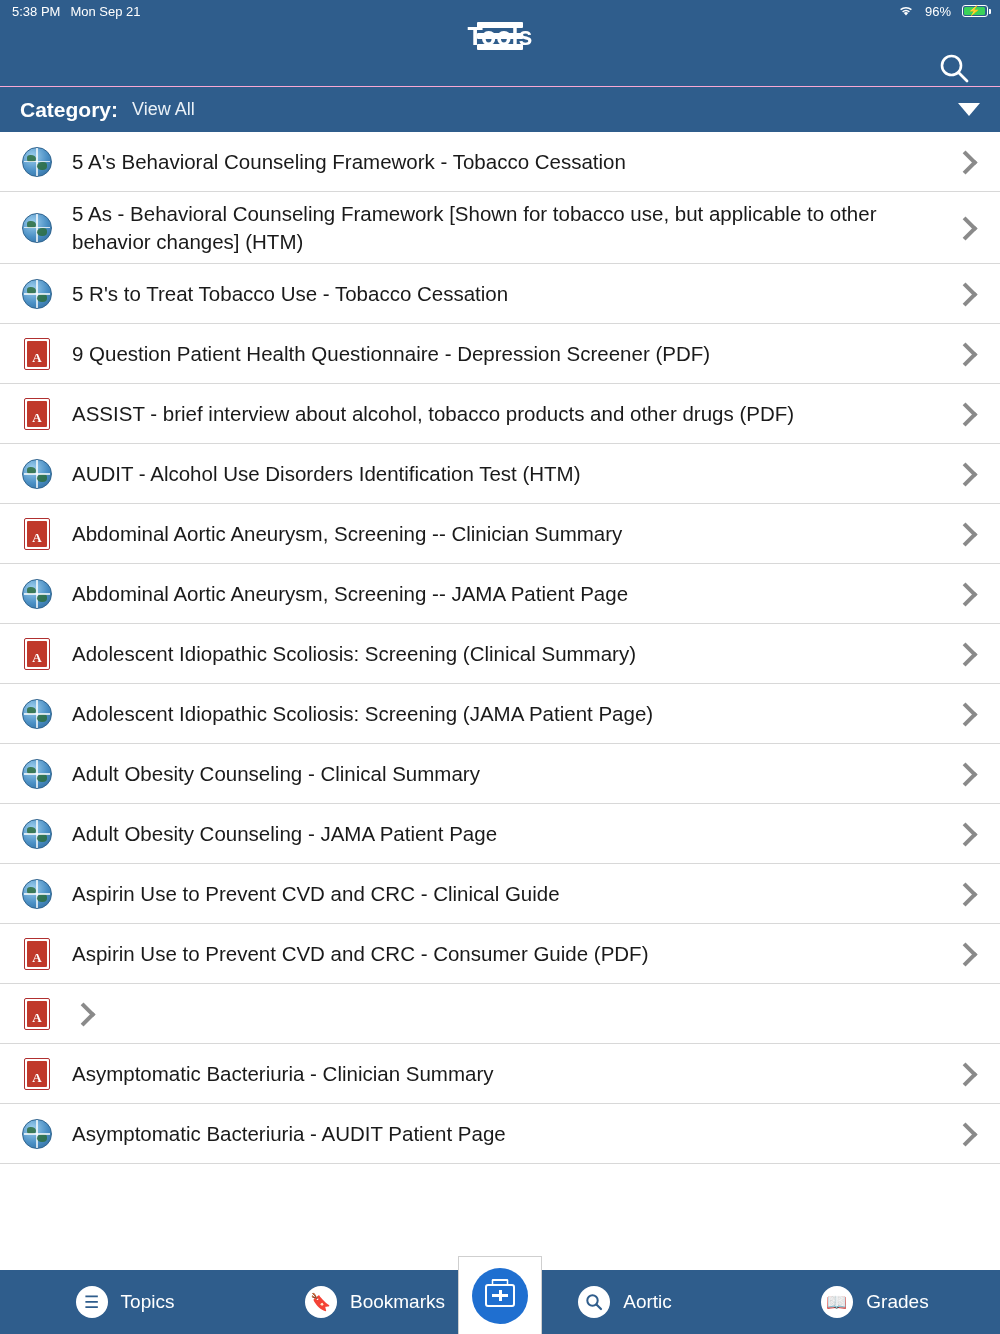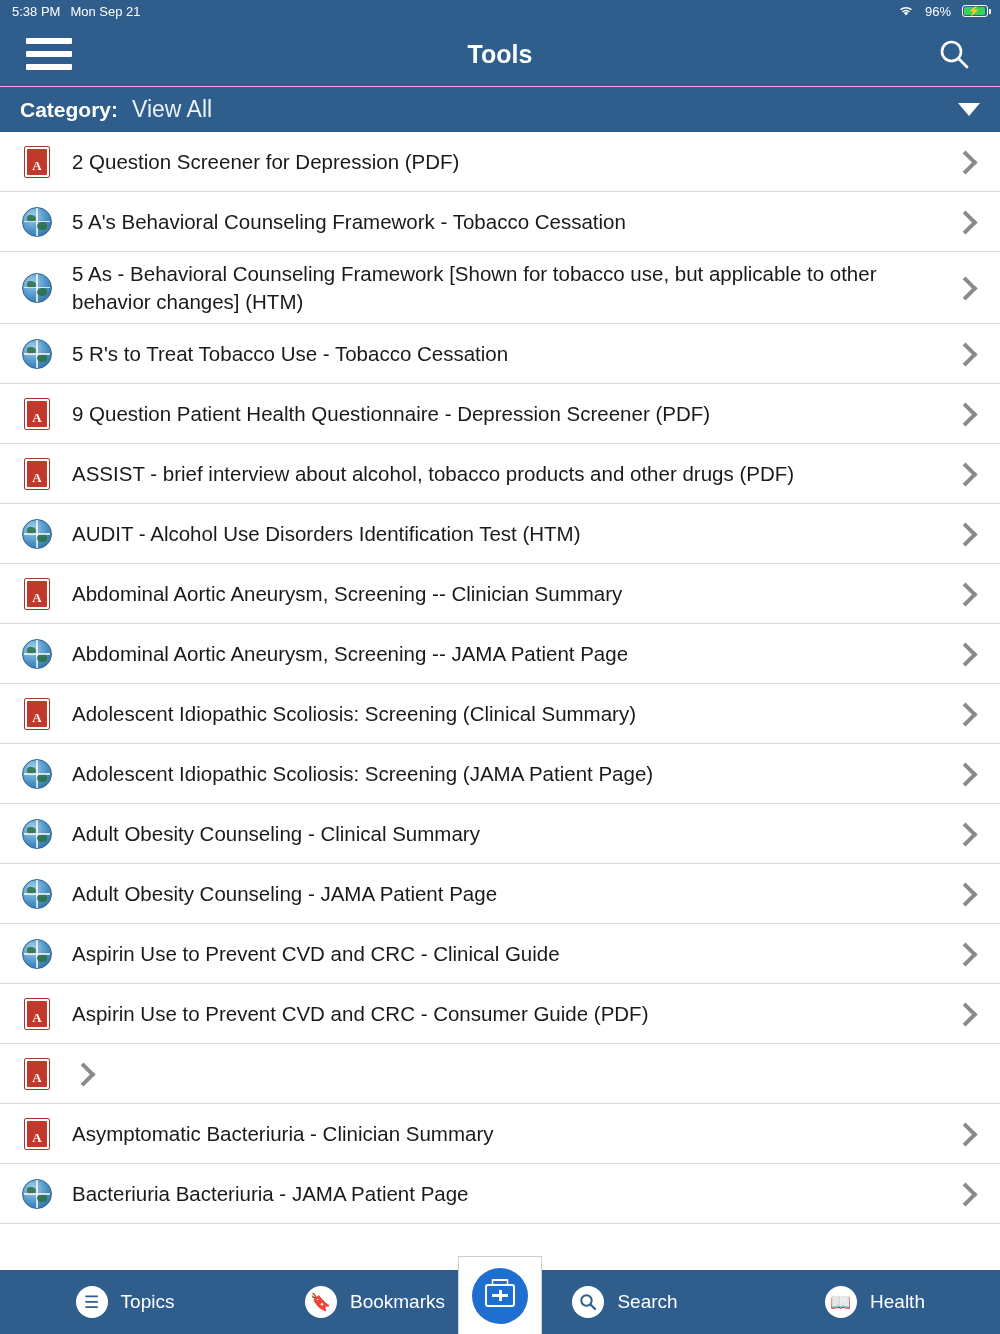--- a/index.html
+++ b/index.html
@@ -52,20 +52,21 @@
   }
 
   
   .nav-bar {
     height: 64px;
     background: #2f5d8c;
     display: flex;
     align-items: center;
     padding: 0 26px;
     position: relative;
+    flex-direction: column;
   }
   .hamburger { width: 46px; height: 32px; display: flex; flex-direction: column; justify-content: space-between; cursor: pointer; }
   .hamburger span { display: block; height: 6px; background: #ffffff; border-radius: 1px; }
   .nav-title {
     position: absolute; left: 0; right: 0;
     text-align: center;
     color: #ffffff;
     font-size: 25px;
     font-weight: bold;
     pointer-events: none;
@@ -76,21 +77,21 @@
   .category-bar {
     height: 46px;
     background: #2f5d8c;
     border-top: 1px solid #f9a8d4;
     display: flex;
     align-items: center;
     padding: 0 20px;
     color: #ffffff;
   }
   .category-label { font-size: 21px; font-weight: bold; }
-  .category-value { font-size: 23px; margin-left: 14px; color: #eaf1f7; }
+  .category-value { font-size: 18px; margin-left: 14px; color: #eaf1f7; }
   .caret {
     margin-left: auto;
     width: 0; height: 0;
     border-left: 11px solid transparent;
     border-right: 11px solid transparent;
     border-top: 13px solid #ffffff;
     cursor: pointer;
   }
 
   
@@ -315,27 +316,20 @@
 
 <div class="category-bar">
   <span class="category-label">Category:</span>
   <span class="category-value">View All</span>
   <span class="caret"></span>
 </div>
 
 <div class="list" id="tools-list">
     <div class="row">
       <div class="row-icon">
-        <div class="icon-pdf"></div>
-      </div>
-      <div class="row-text">2 Question Screener for Depression (PDF)</div>
-      <div class="chevron"></div>
-    </div>
-    <div class="row">
-      <div class="row-icon">
         <div class="icon-globe">
           <span class="globe-land"></span>
           <span class="globe-land2"></span>
         </div>
       </div>
       <div class="row-text">5 A's Behavioral Counseling Framework - Tobacco Cessation</div>
       <div class="chevron"></div>
     </div>
     <div class="row">
       <div class="row-icon">
@@ -465,46 +459,46 @@
       <div class="row-text">Asymptomatic  Bacteriuria - Clinician Summary</div>
       <div class="chevron"></div>
     </div>
     <div class="row">
       <div class="row-icon">
         <div class="icon-globe">
           <span class="globe-land"></span>
           <span class="globe-land2"></span>
         </div>
       </div>
-      <div class="row-text">Bacteriuria  Bacteriuria - JAMA Patient Page</div>
+      <div class="row-text">Asymptomatic  Bacteriuria - AUDIT Patient Page</div>
       <div class="chevron"></div>
     </div>
   </div>
 
 <div class="tab-bar">
   <div class="tab">
     <span class="t-icon">☰</span>
     <span>Topics</span>
   </div>
   <div class="tab">
     <span class="t-icon">🔖</span>
     <span>Bookmarks</span>
   </div>
   <div class="tab">
     <span class="t-icon">
       <svg width="18" height="18" viewBox="0 0 18 18">
         <circle cx="7.5" cy="7.5" r="5.2" stroke="#2f5d8c" stroke-width="2" fill="none"></circle>
         <line x1="11.5" y1="11.5" x2="16" y2="16" stroke="#2f5d8c" stroke-width="2.2" stroke-linecap="round"></line>
       </svg>
     </span>
-    <span>Search</span>
+    <span>Aortic</span>
   </div>
   <div class="tab">
     <span class="t-icon">📖</span>
-    <span>Health</span>
+    <span>Grades</span>
   </div>
   <div class="tab-center">
     <div class="big-circle">
       <div class="kit">
           <span class="cross-v"></span>
           <span class="cross-h"></span>
         </div>
     </div>
   </div>
 </div>

